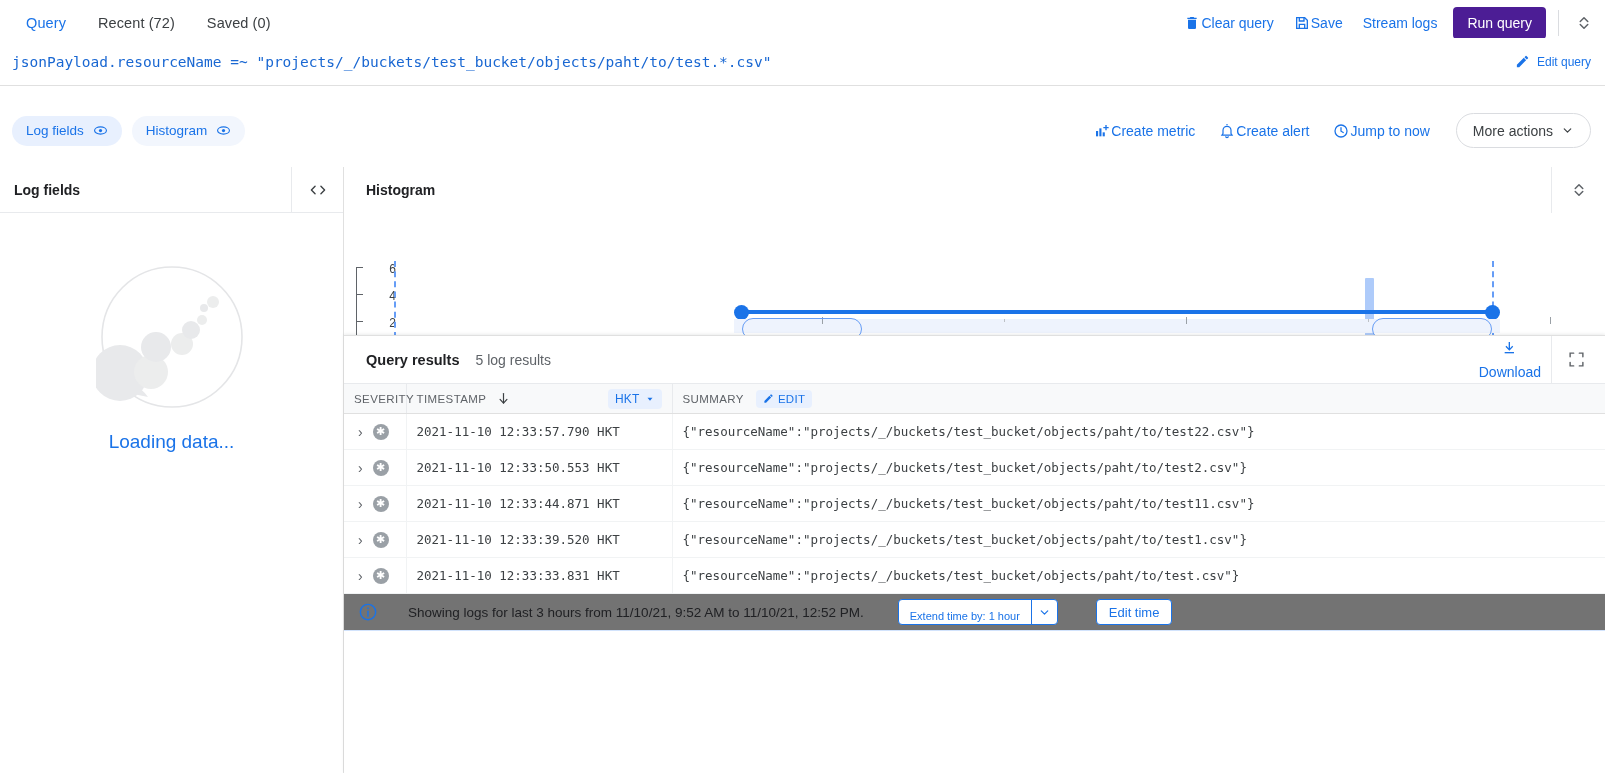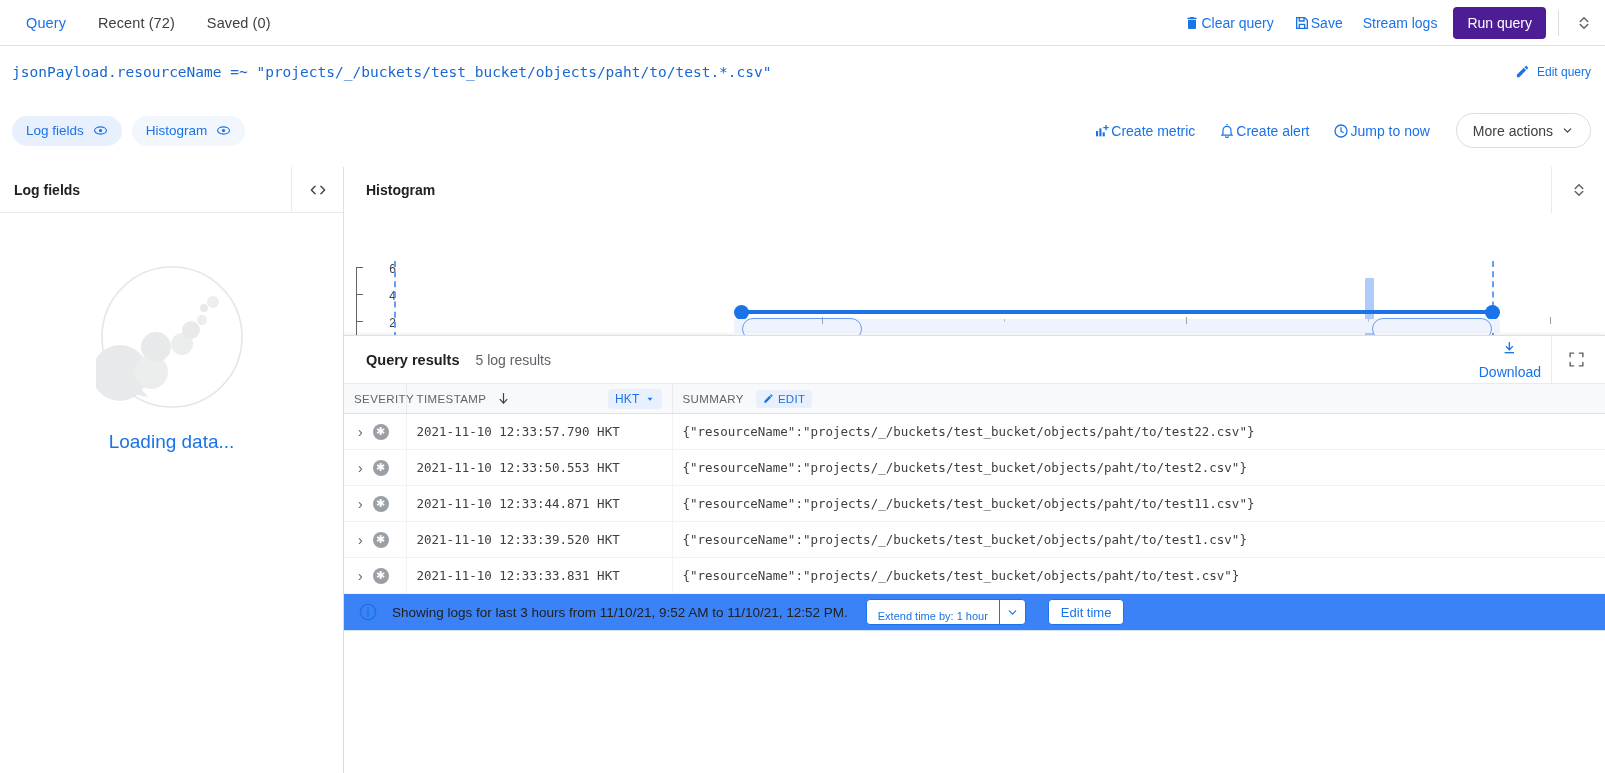--- a/index.html
+++ b/index.html
@@ -42,21 +42,21 @@
   .runbtn {
     background: #4c1d95; color:#fff; font-size: 14px; font-weight: 500;
     padding: 8px 14px; border-radius: 4px; margin-left: 6px; cursor: pointer;
     border: none; font-family: inherit;
   }
   .vdiv { width:1px; height:26px; background:#dadce0; margin: 0 12px; }
   .icobtn { padding: 4px; cursor: pointer; display:flex; align-items:center; }
 
   
   .querybar {
-    position: absolute; top: 48px; left: 0; width: 1605px; height: 48px;
+    position: absolute; top: 38px; left: 0; width: 1605px; height: 48px;
     display: flex; align-items: center;
     border-bottom: 1px solid #e0e0e0;
     background: #fff;
   }
   .querytext {
     padding-left: 12px;
     font-family: "DejaVu Sans Mono", monospace;
     font-size: 14.5px;
     color: #1967d2;
     white-space: nowrap;
@@ -226,22 +226,23 @@
   .sevdot {
     width: 16px; height: 16px; border-radius:50%; background:#9aa0a6;
     display:flex; align-items:center; justify-content:center;
     color:#fff; font-size: 11px; line-height: 1;
     font-family: "Liberation Sans", sans-serif;
   }
 
   
   .notice {
     display:flex; align-items:center; height: 37px;
-    background:#3b82f6; padding: 0 14px;
+    background:#737373; padding: 0 14px;
     border-bottom: 1px solid #d2e3fc;
+    gap: 16px;
   }
   .notice-text { margin-left: 14px; font-size: 13.5px; color:#202124; }
   .splitbtn {
     margin-left: 18px; display:flex; align-items:stretch;
     border:1px solid #1a73e8; border-radius: 4px; height: 26px; background:#fff;
   }
   .splitbtn .lbl {
     display:flex; align-items:center; padding: 16px 11px;
     font-size: 11px; color:#1a73e8; cursor:pointer; white-space:nowrap;
   }

